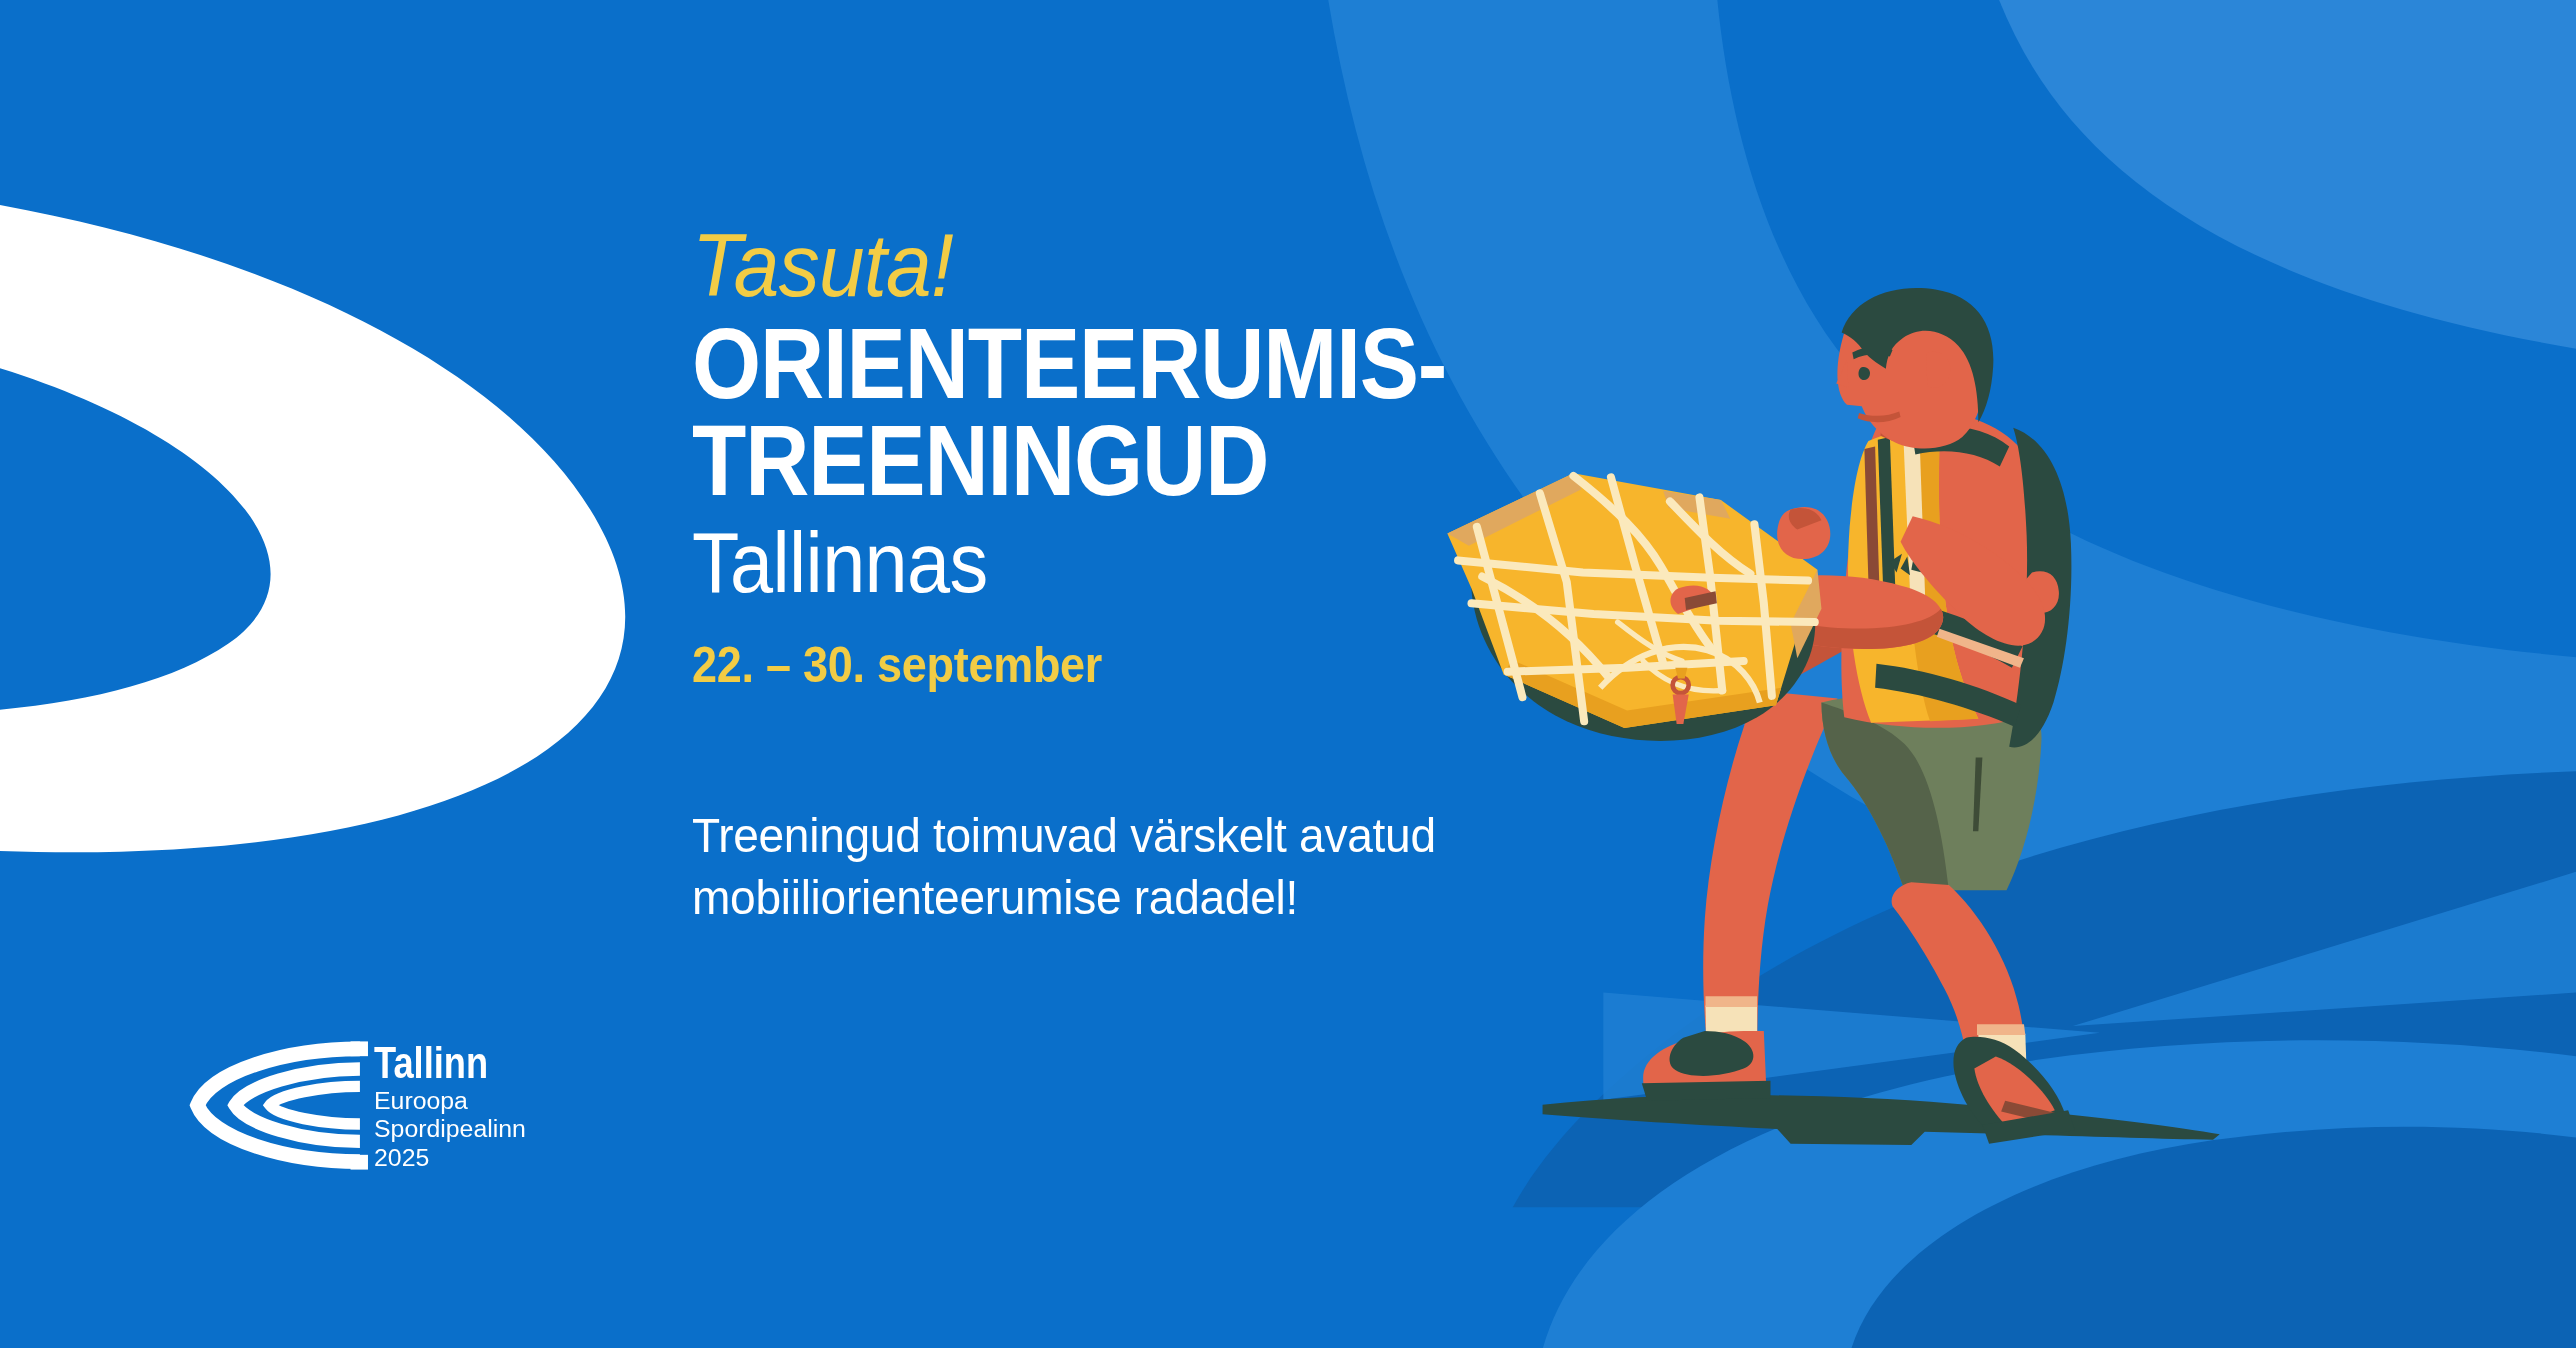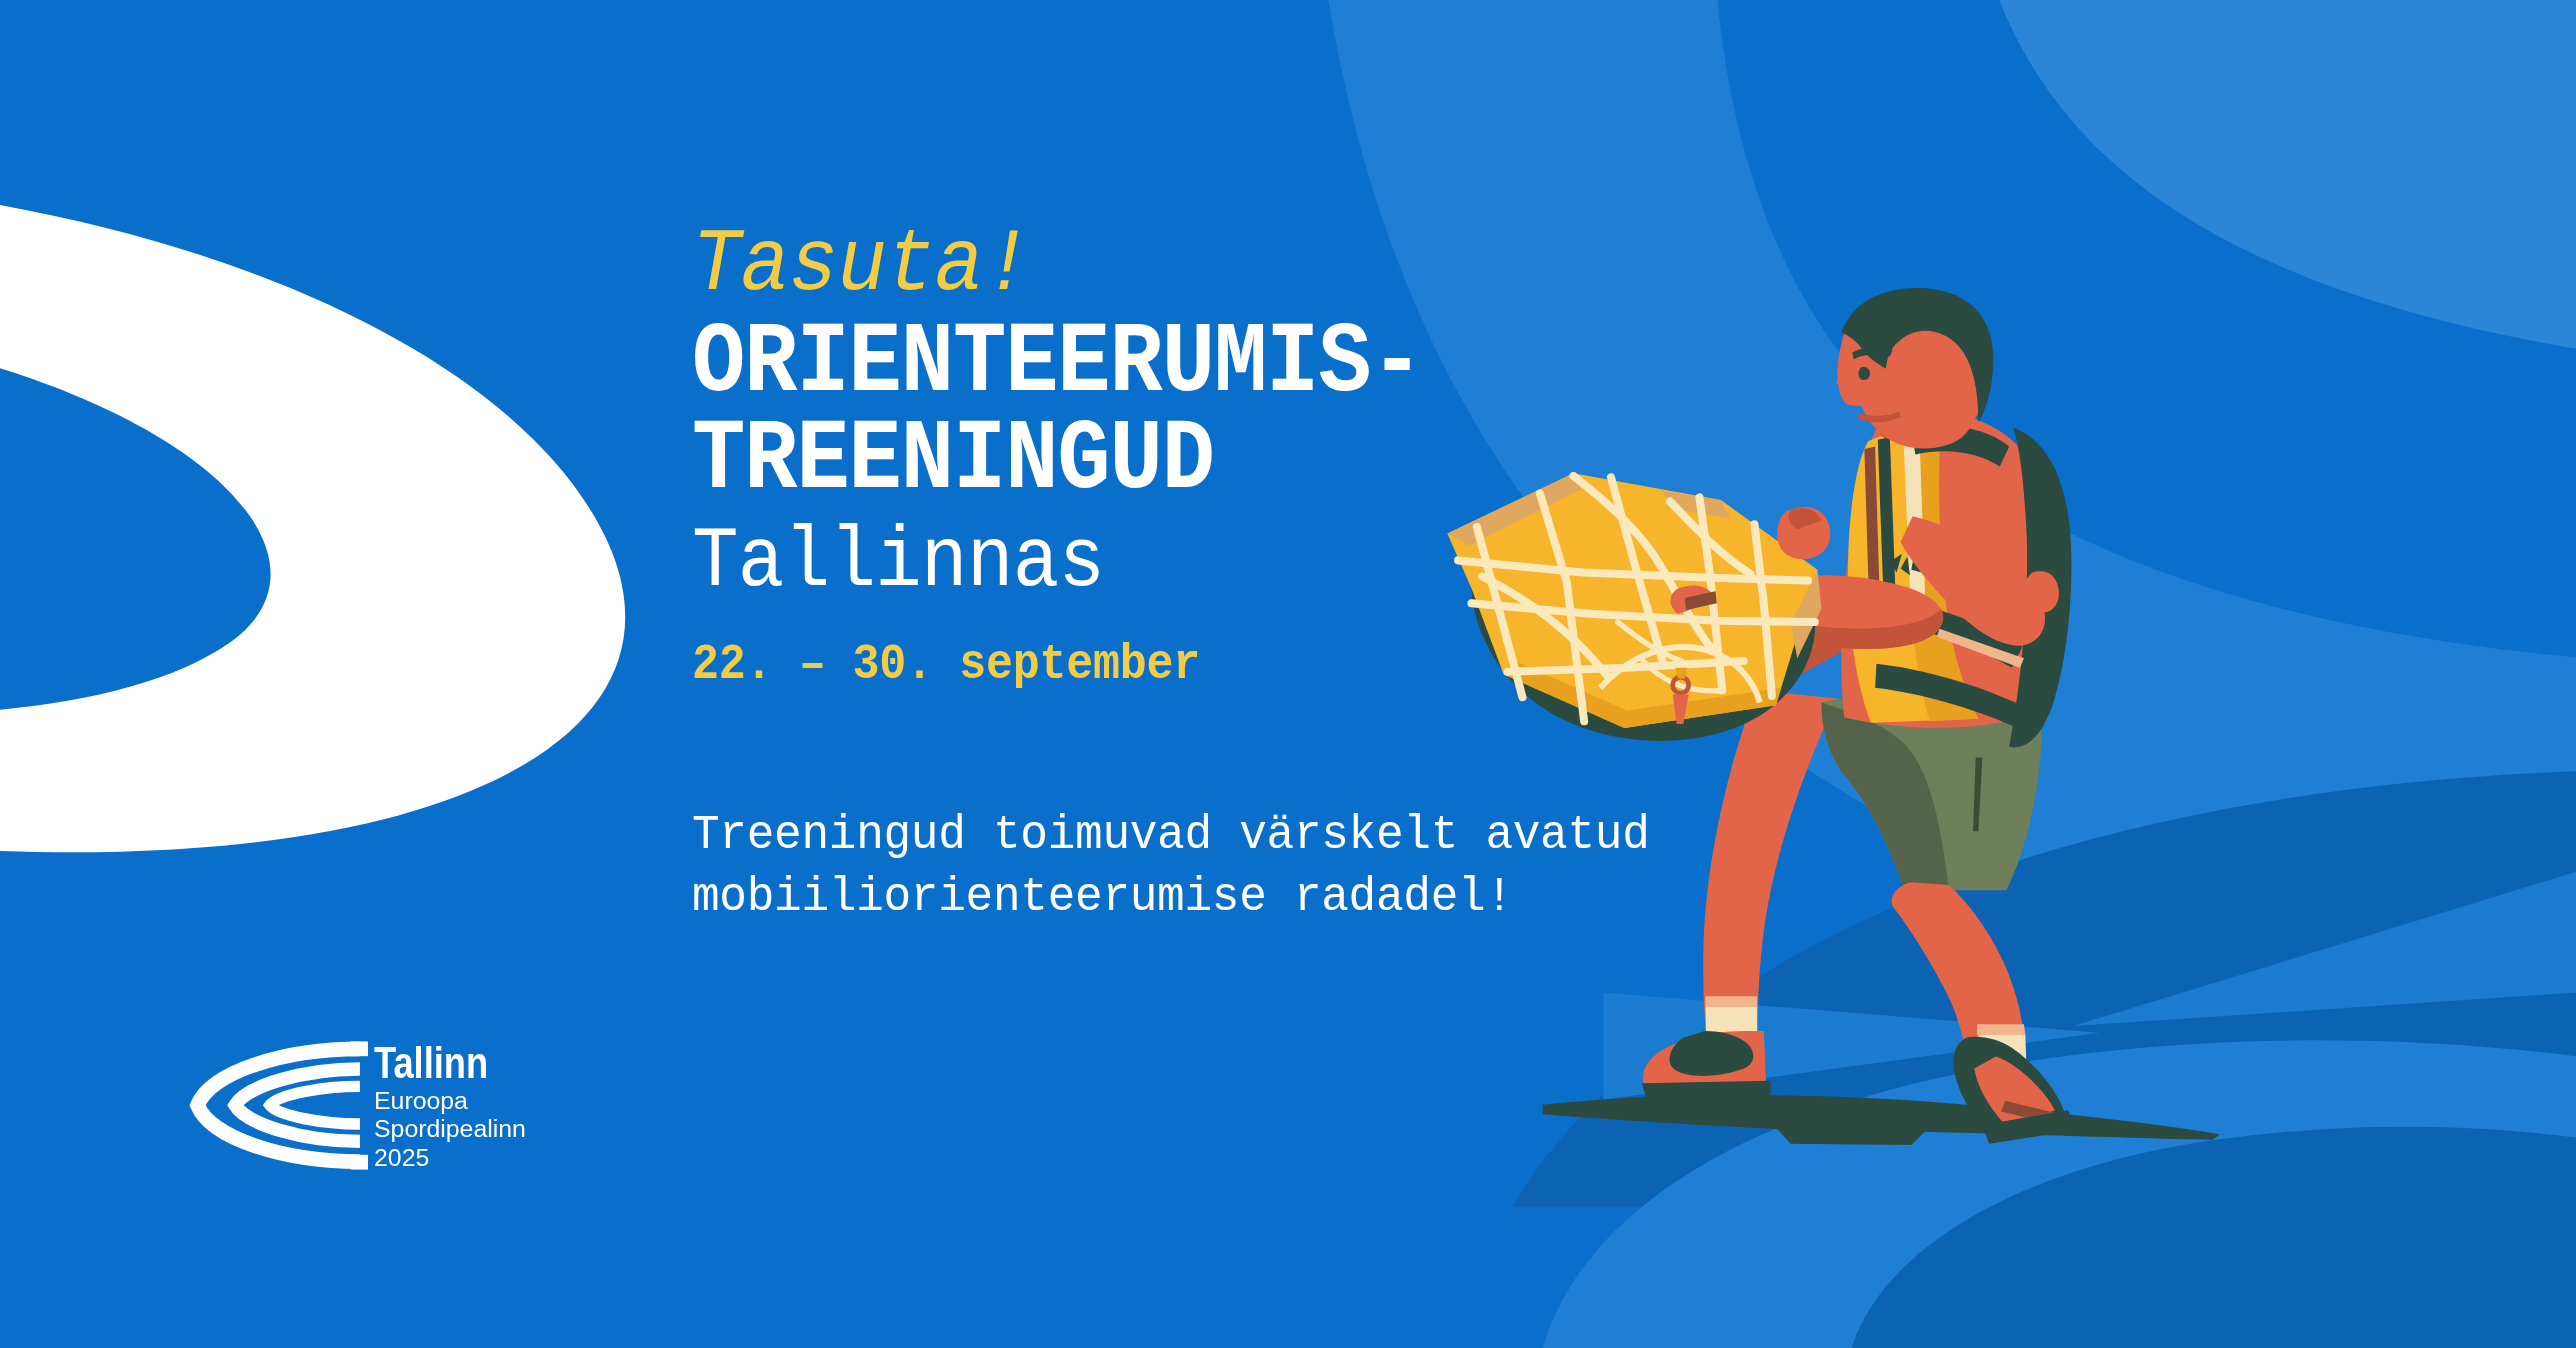--- a/index.html
+++ b/index.html
@@ -13,21 +13,20 @@
   .bg-svg, .art-svg, .logo-svg{position:absolute;top:0;left:0;display:block;}
   .bg-svg{width:2576px;height:1348px;}
 
   
   .copy{
     position:absolute;
     left:692px;
     top:221px;
     width:1006px;
     z-index:5;
-    font-family:Liberation Mono, monospace;
   }
   .tasuta{
     font-size:89px;
     font-style:italic;
     font-weight:400;
     color:#F2CC45;
     line-height:1.0;
     letter-spacing:-0.7px;
     margin:0 0 5.4px 0;
     transform:scaleX(0.92);

